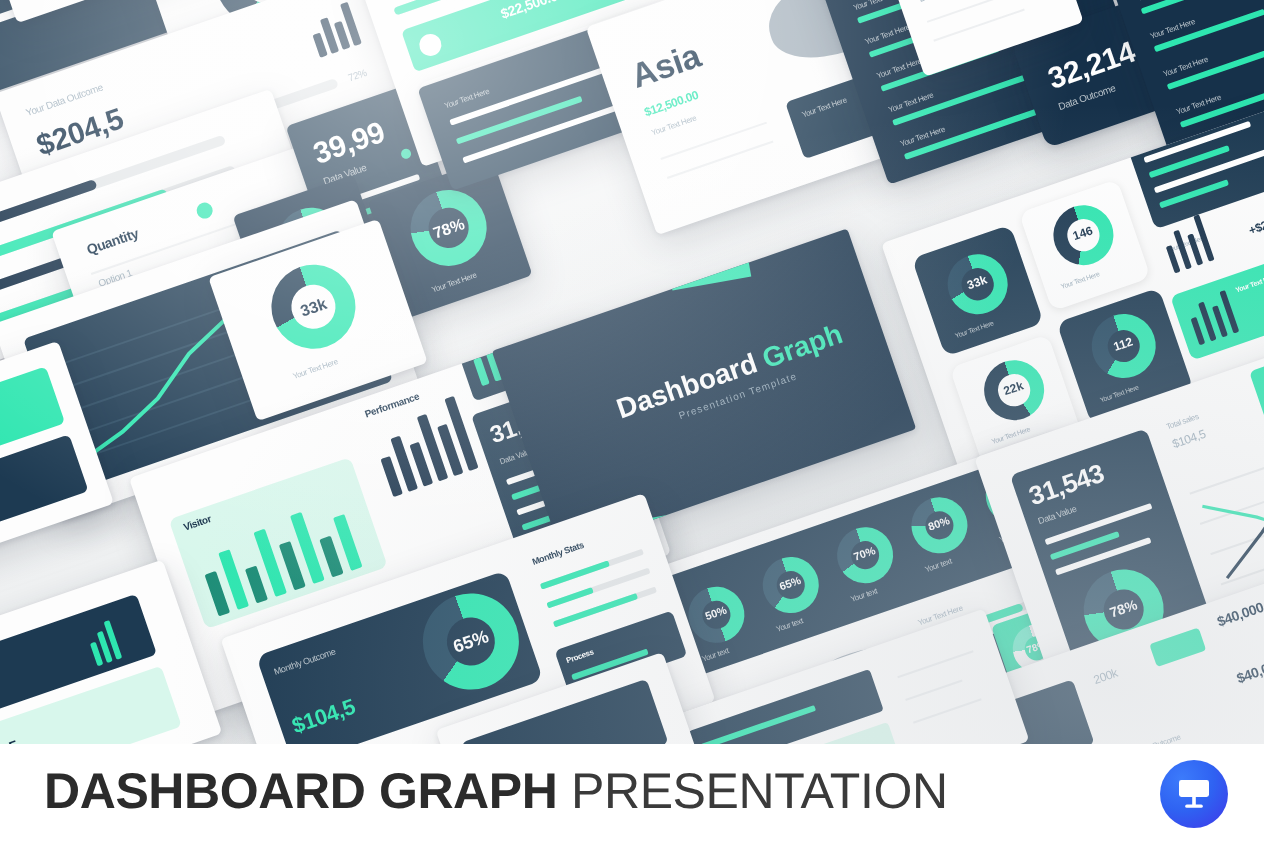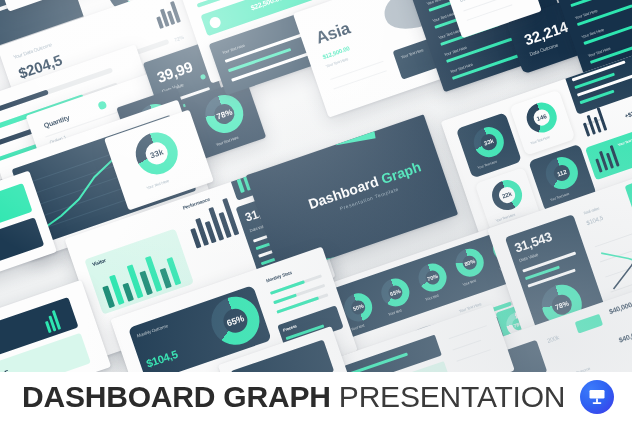--- a/index.html
+++ b/index.html
@@ -67,21 +67,21 @@
 
   
   .mapblob{ position:absolute; background:#9aa8b4; border-radius:40% 55% 45% 60%/50% 40% 60% 50%; opacity:.85;}
 
   
   #banner{
     position:absolute; left:0; bottom:0; width:632px; height:49px;
     background:#ffffff; display:flex; align-items:center;
   }
   #banner-title{
-    margin-left:22px; font-size:30px; line-height:1; color:#2b2b2b;
+    margin-left:22px; font-size:25px; line-height:1; color:#2b2b2b;
     letter-spacing:-.2px; white-space:nowrap;
   }
   #banner-title .b{ font-weight:700; }
   #banner-title .l{ font-weight:400; color:#3a3a3a; }
   #logo{
     position:absolute; right:18px; top:50%; transform:translateY(-50%);
     width:34px; height:34px; border-radius:50%;
     background: radial-gradient(circle at 32% 28%, #3c7bfb 0%, #2f62f2 48%, #3f36e8 100%);
     display:flex; align-items:center; justify-content:center;
   }

